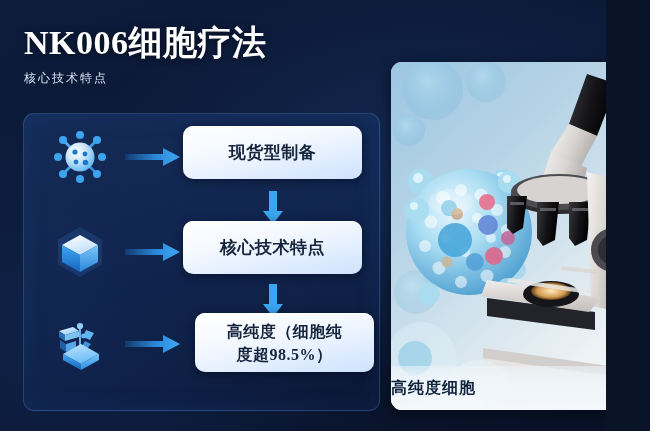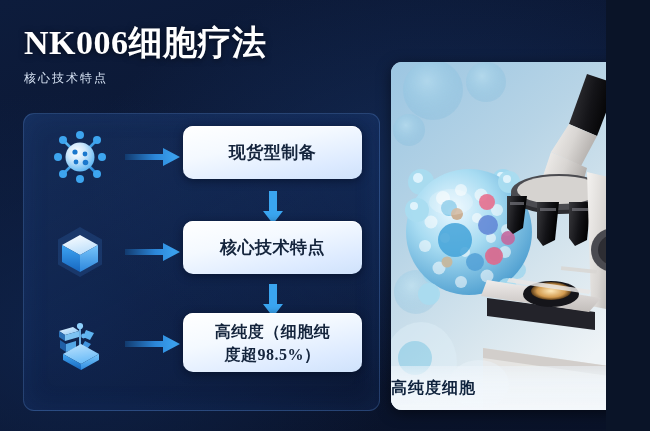--- a/index.html
+++ b/index.html
@@ -45,21 +45,21 @@
   .icon-cell svg{display:block;position:absolute;left:8px;top:1px;}
   .arrow-cell{position:absolute;left:101px;top:20px;width:56px;height:22px;}
   .arrow-cell svg{display:block;}
   .node{
     position:absolute;left:159px;top:0;width:179px;height:53px;
     border-radius:10px;
     background:linear-gradient(168deg,#ffffff 0%,#f4f9ff 38%,#dceaff 78%,#cfe2fb 100%);
     box-shadow:0 2px 8px rgba(2,10,28,0.55), inset 0 1px 0 rgba(255,255,255,0.9);
     display:flex;align-items:center;justify-content:center;text-align:center;
   }
-  .node.tall{height:59px;}
+  .node.tall{height:59px;margin-left:12px;}
   .node-label{
     font-size:17px;font-weight:bold;color:#14243c;line-height:24px;
     letter-spacing:0.5px;padding:0 8px;
   }
   .node-label.two-line{font-size:16px;line-height:23px;}
   .vconn{position:absolute;left:239px;width:20px;height:34px;}
   .vconn.v1{top:77px;}
   .vconn.v2{top:170px;}
   .vconn svg{display:block;}
   

